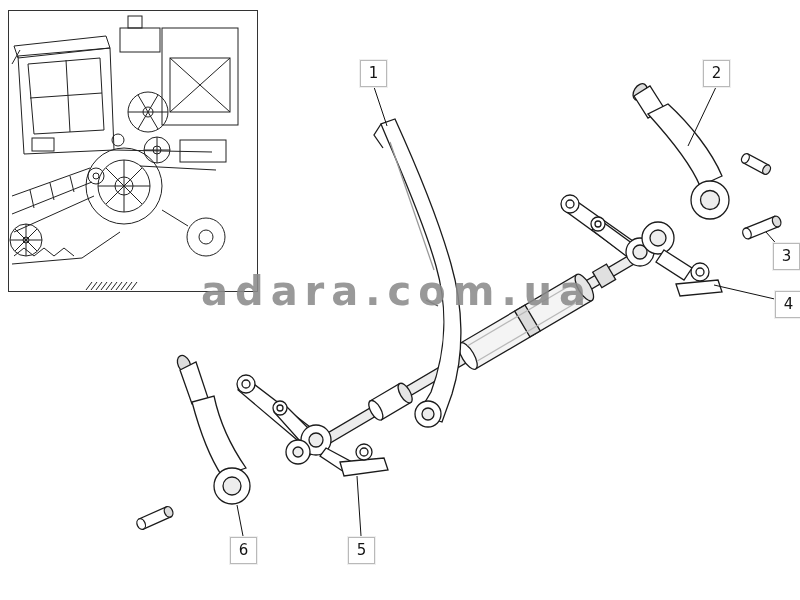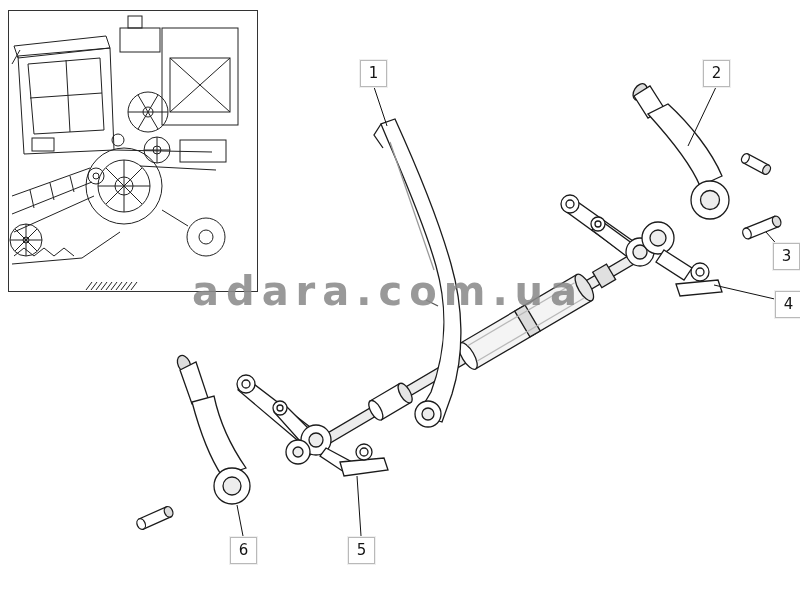--- a/index.html
+++ b/index.html
@@ -2,21 +2,21 @@
 <html><head>
 <meta charset="utf-8">
 <style>
   html,body{margin:0;padding:0;background:#fff;}
   .stage{
     position:relative;width:800px;height:600px;background:#ffffff;overflow:hidden;
     font-family:"DejaVu Sans","Liberation Sans",sans-serif;
   }
   .stage svg{position:absolute;left:0;top:0;}
   .watermark{
-    position:absolute;left:192px;top:268px;
+    position:absolute;left:201px;top:268px;
     font-size:40px;font-weight:600;letter-spacing:7px;
     color:#8b8b8b;opacity:.88;white-space:nowrap;pointer-events:none;
     font-family:"DejaVu Sans","Liberation Sans",sans-serif;
   }
   .callout{
     position:absolute;width:25px;height:25px;background:#fff;
     border:1px solid #b9b9b9;box-shadow:0 0 0 1px #efefef;
     display:flex;align-items:center;justify-content:center;
     font-size:15px;color:#141414;line-height:1;
   }

